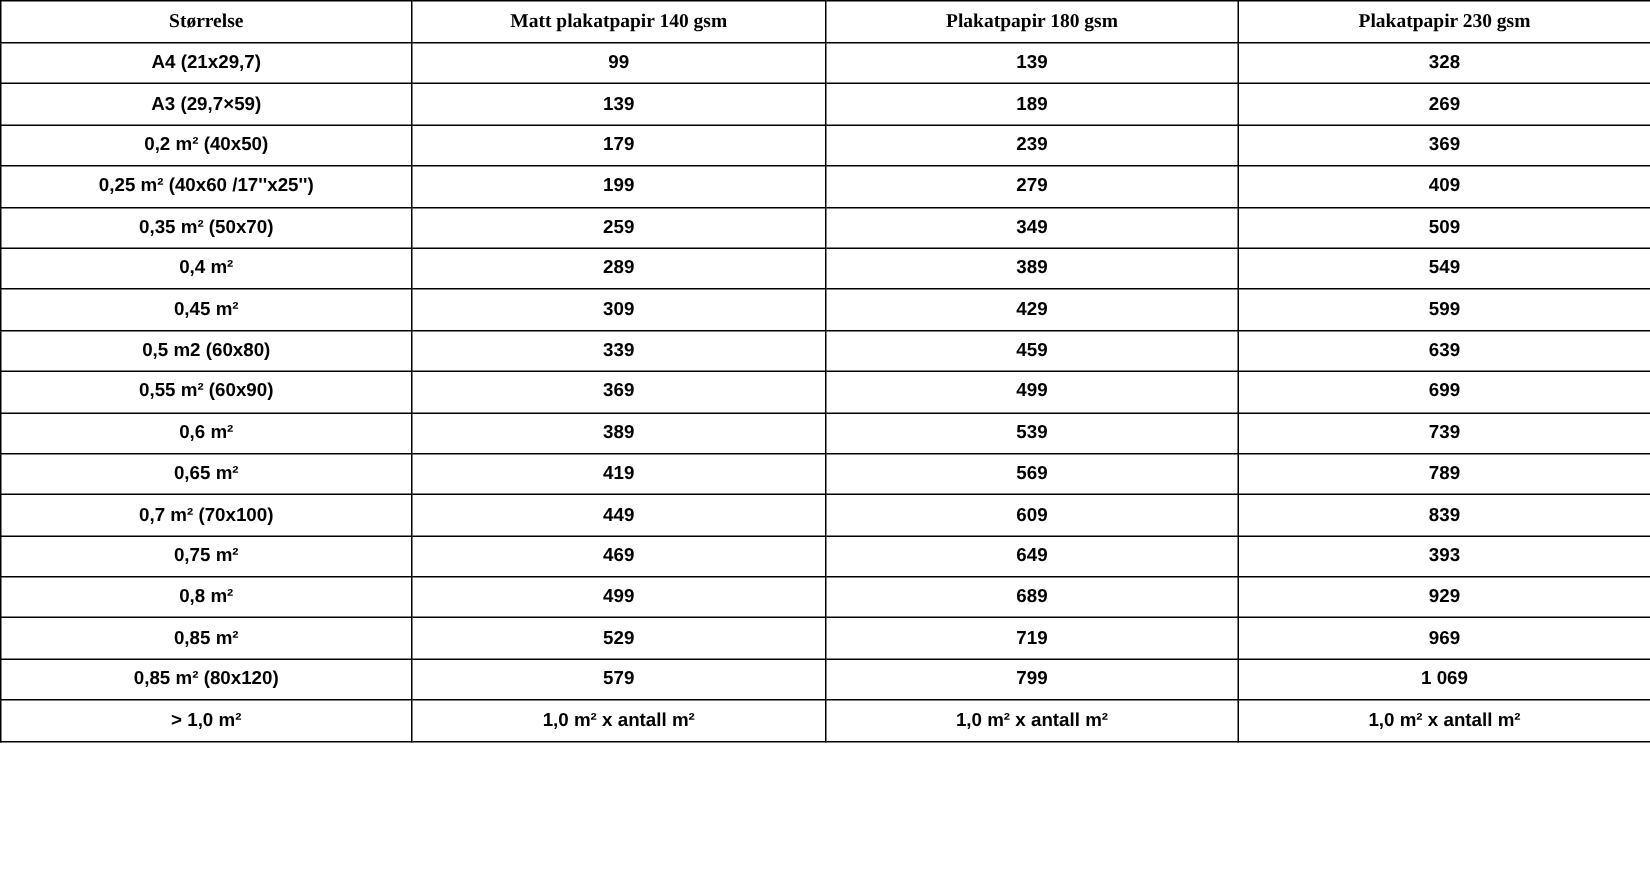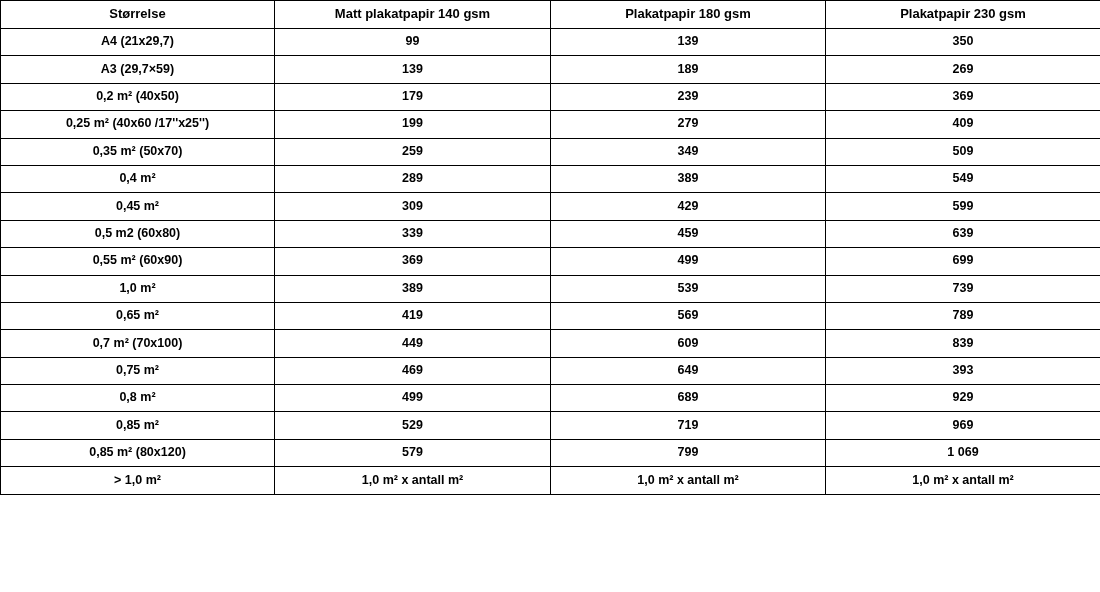--- a/index.html
+++ b/index.html
@@ -31,20 +31,21 @@
     font-size: 12.5px;
     font-weight: bold;
     padding: 0;
     height: 26.4px;
     line-height: 1.1;
     white-space: nowrap;
   }
   .price-table thead th {
     font-size: 13px;
     height: 27px;
+    font-family: Liberation Serif, serif;
   }
 </style>
 </head>
 <body>
 
 <table class="price-table">
   <colgroup>
     <col class="c0">
       <col class="c1">
       <col class="c2">
@@ -56,21 +57,21 @@
       <th>Matt plakatpapir 140 gsm</th>
       <th>Plakatpapir 180 gsm</th>
       <th>Plakatpapir 230 gsm</th>
     </tr>
   </thead>
   <tbody>
     <tr>
       <td>A4 (21x29,7)</td>
       <td>99</td>
       <td>139</td>
-      <td>350</td>
+      <td>328</td>
     </tr>
     <tr>
       <td>A3 (29,7×59)</td>
       <td>139</td>
       <td>189</td>
       <td>269</td>
     </tr>
     <tr>
       <td>0,2 m² (40x50)</td>
       <td>179</td>
@@ -107,21 +108,21 @@
       <td>459</td>
       <td>639</td>
     </tr>
     <tr>
       <td>0,55 m²  (60x90)</td>
       <td>369</td>
       <td>499</td>
       <td>699</td>
     </tr>
     <tr>
-      <td>1,0 m²</td>
+      <td>0,6 m²</td>
       <td>389</td>
       <td>539</td>
       <td>739</td>
     </tr>
     <tr>
       <td>0,65 m²</td>
       <td>419</td>
       <td>569</td>
       <td>789</td>
     </tr>

